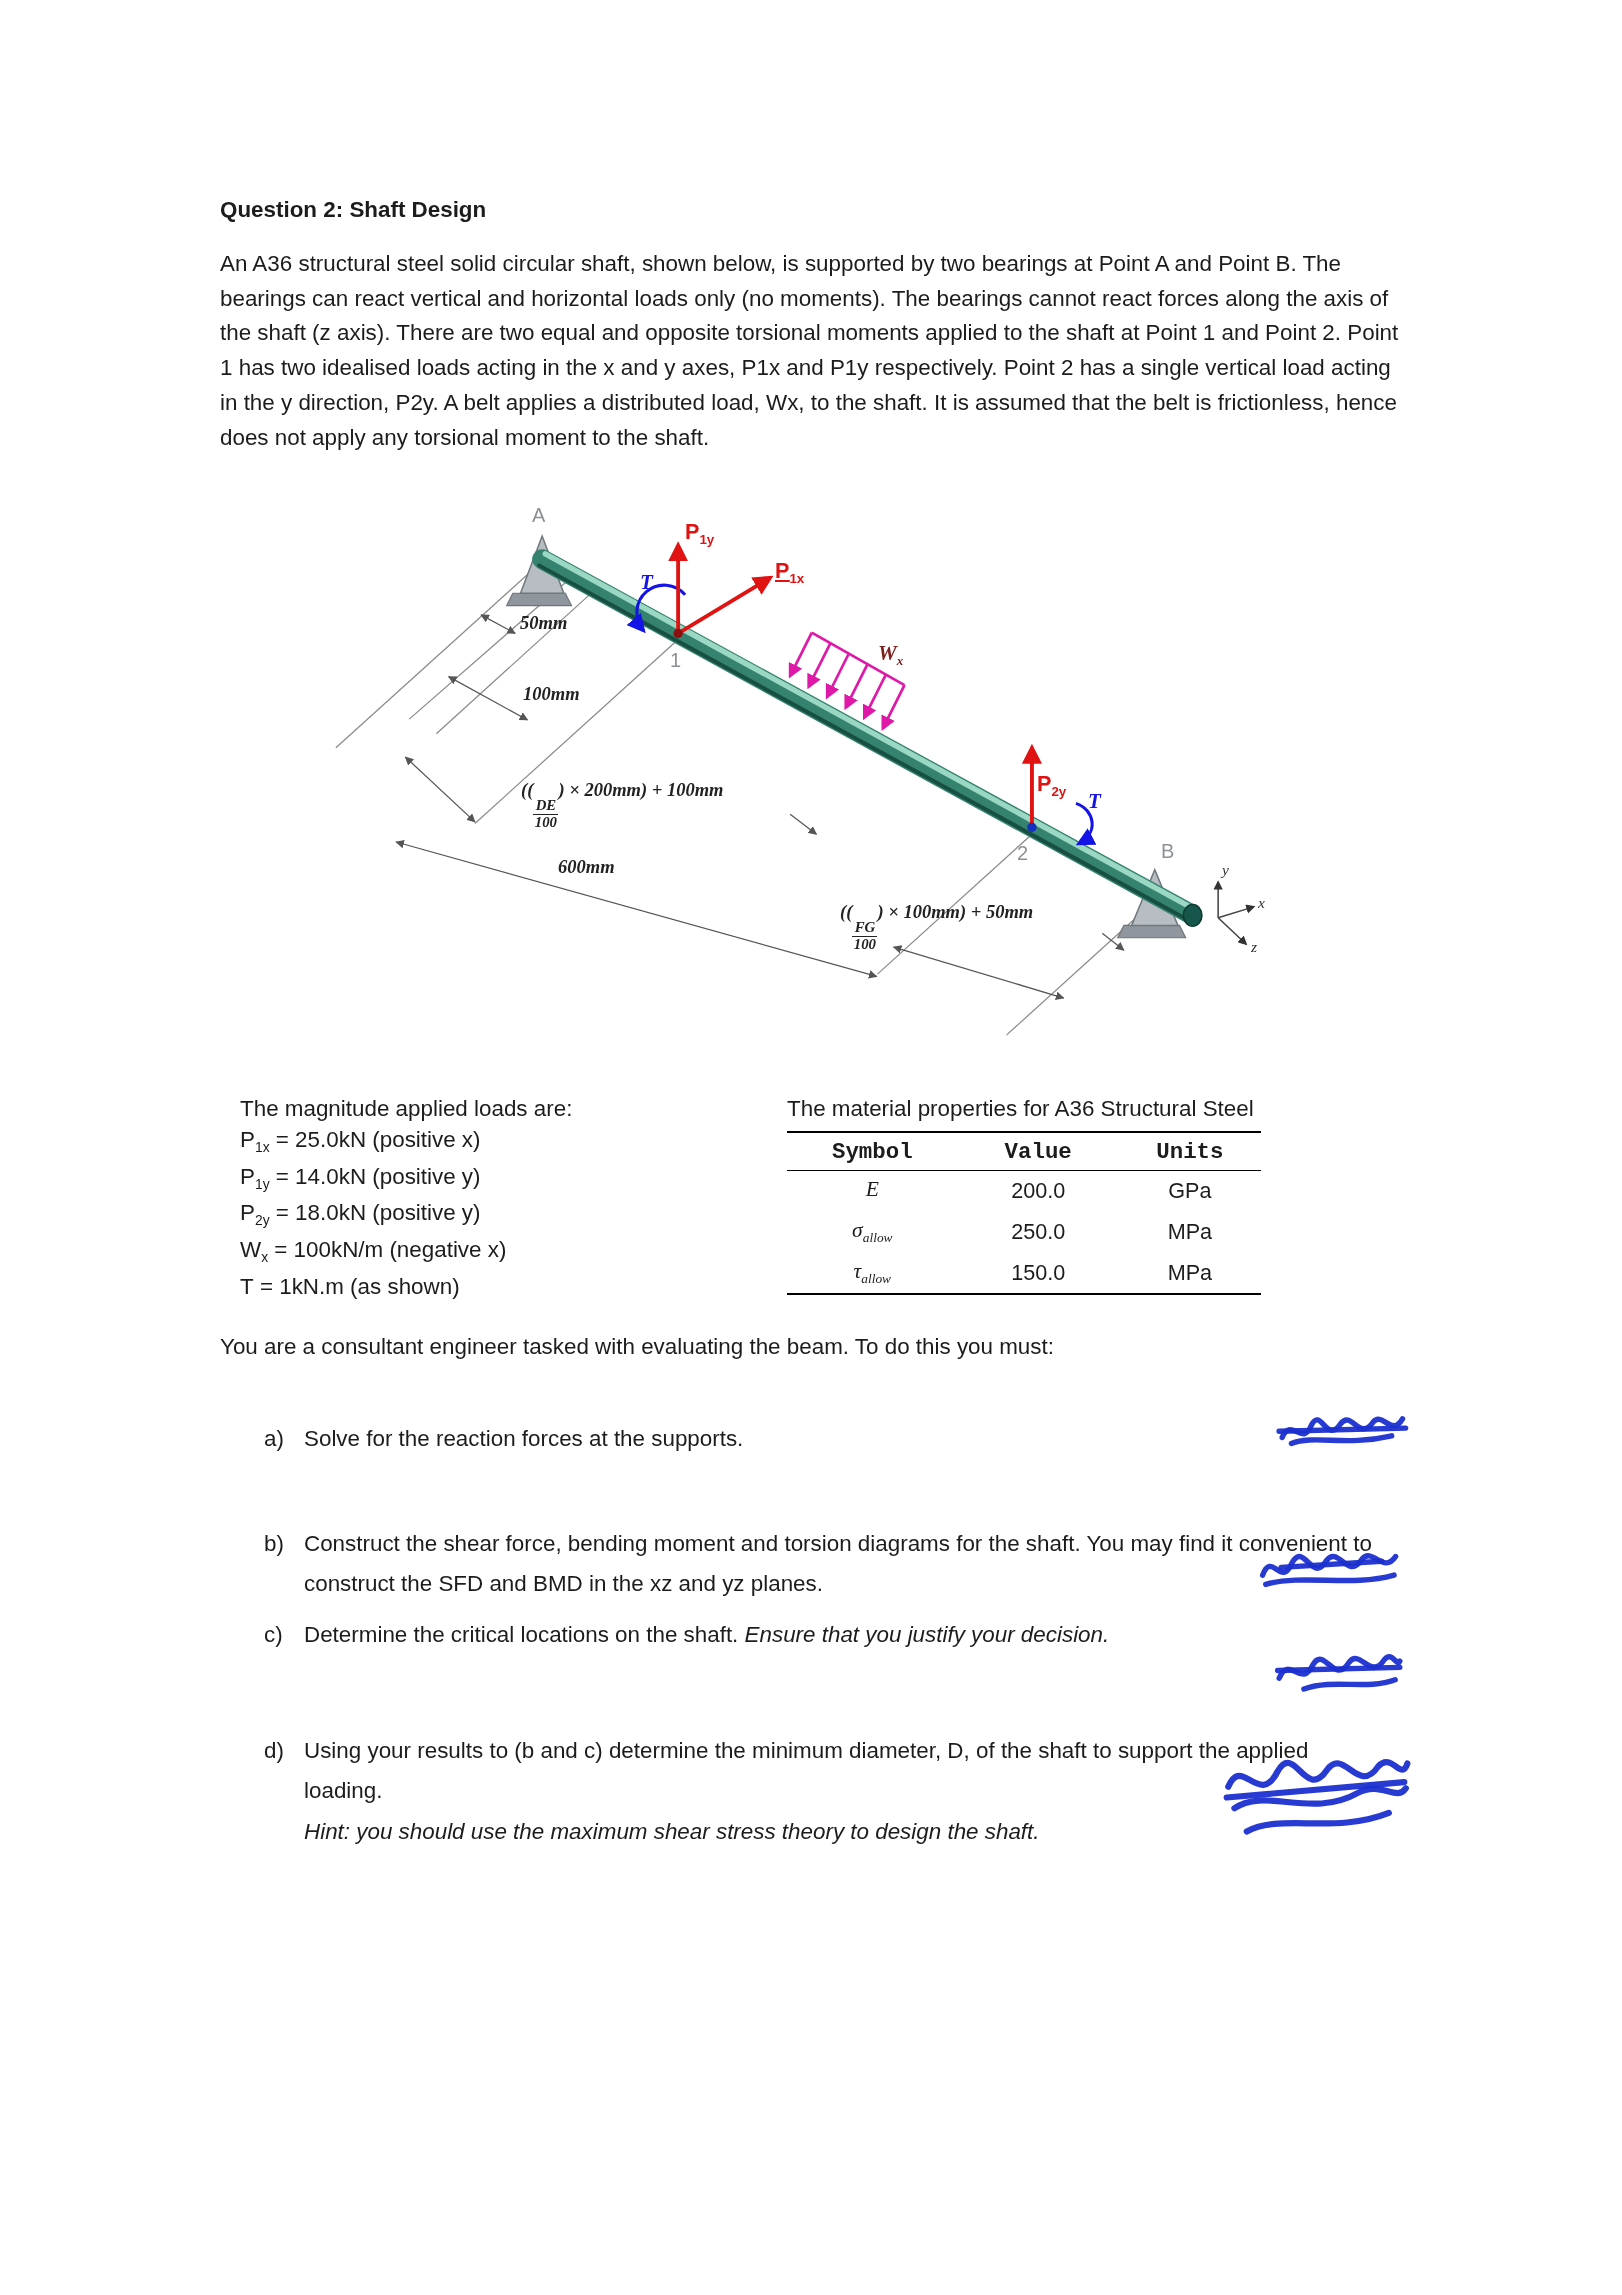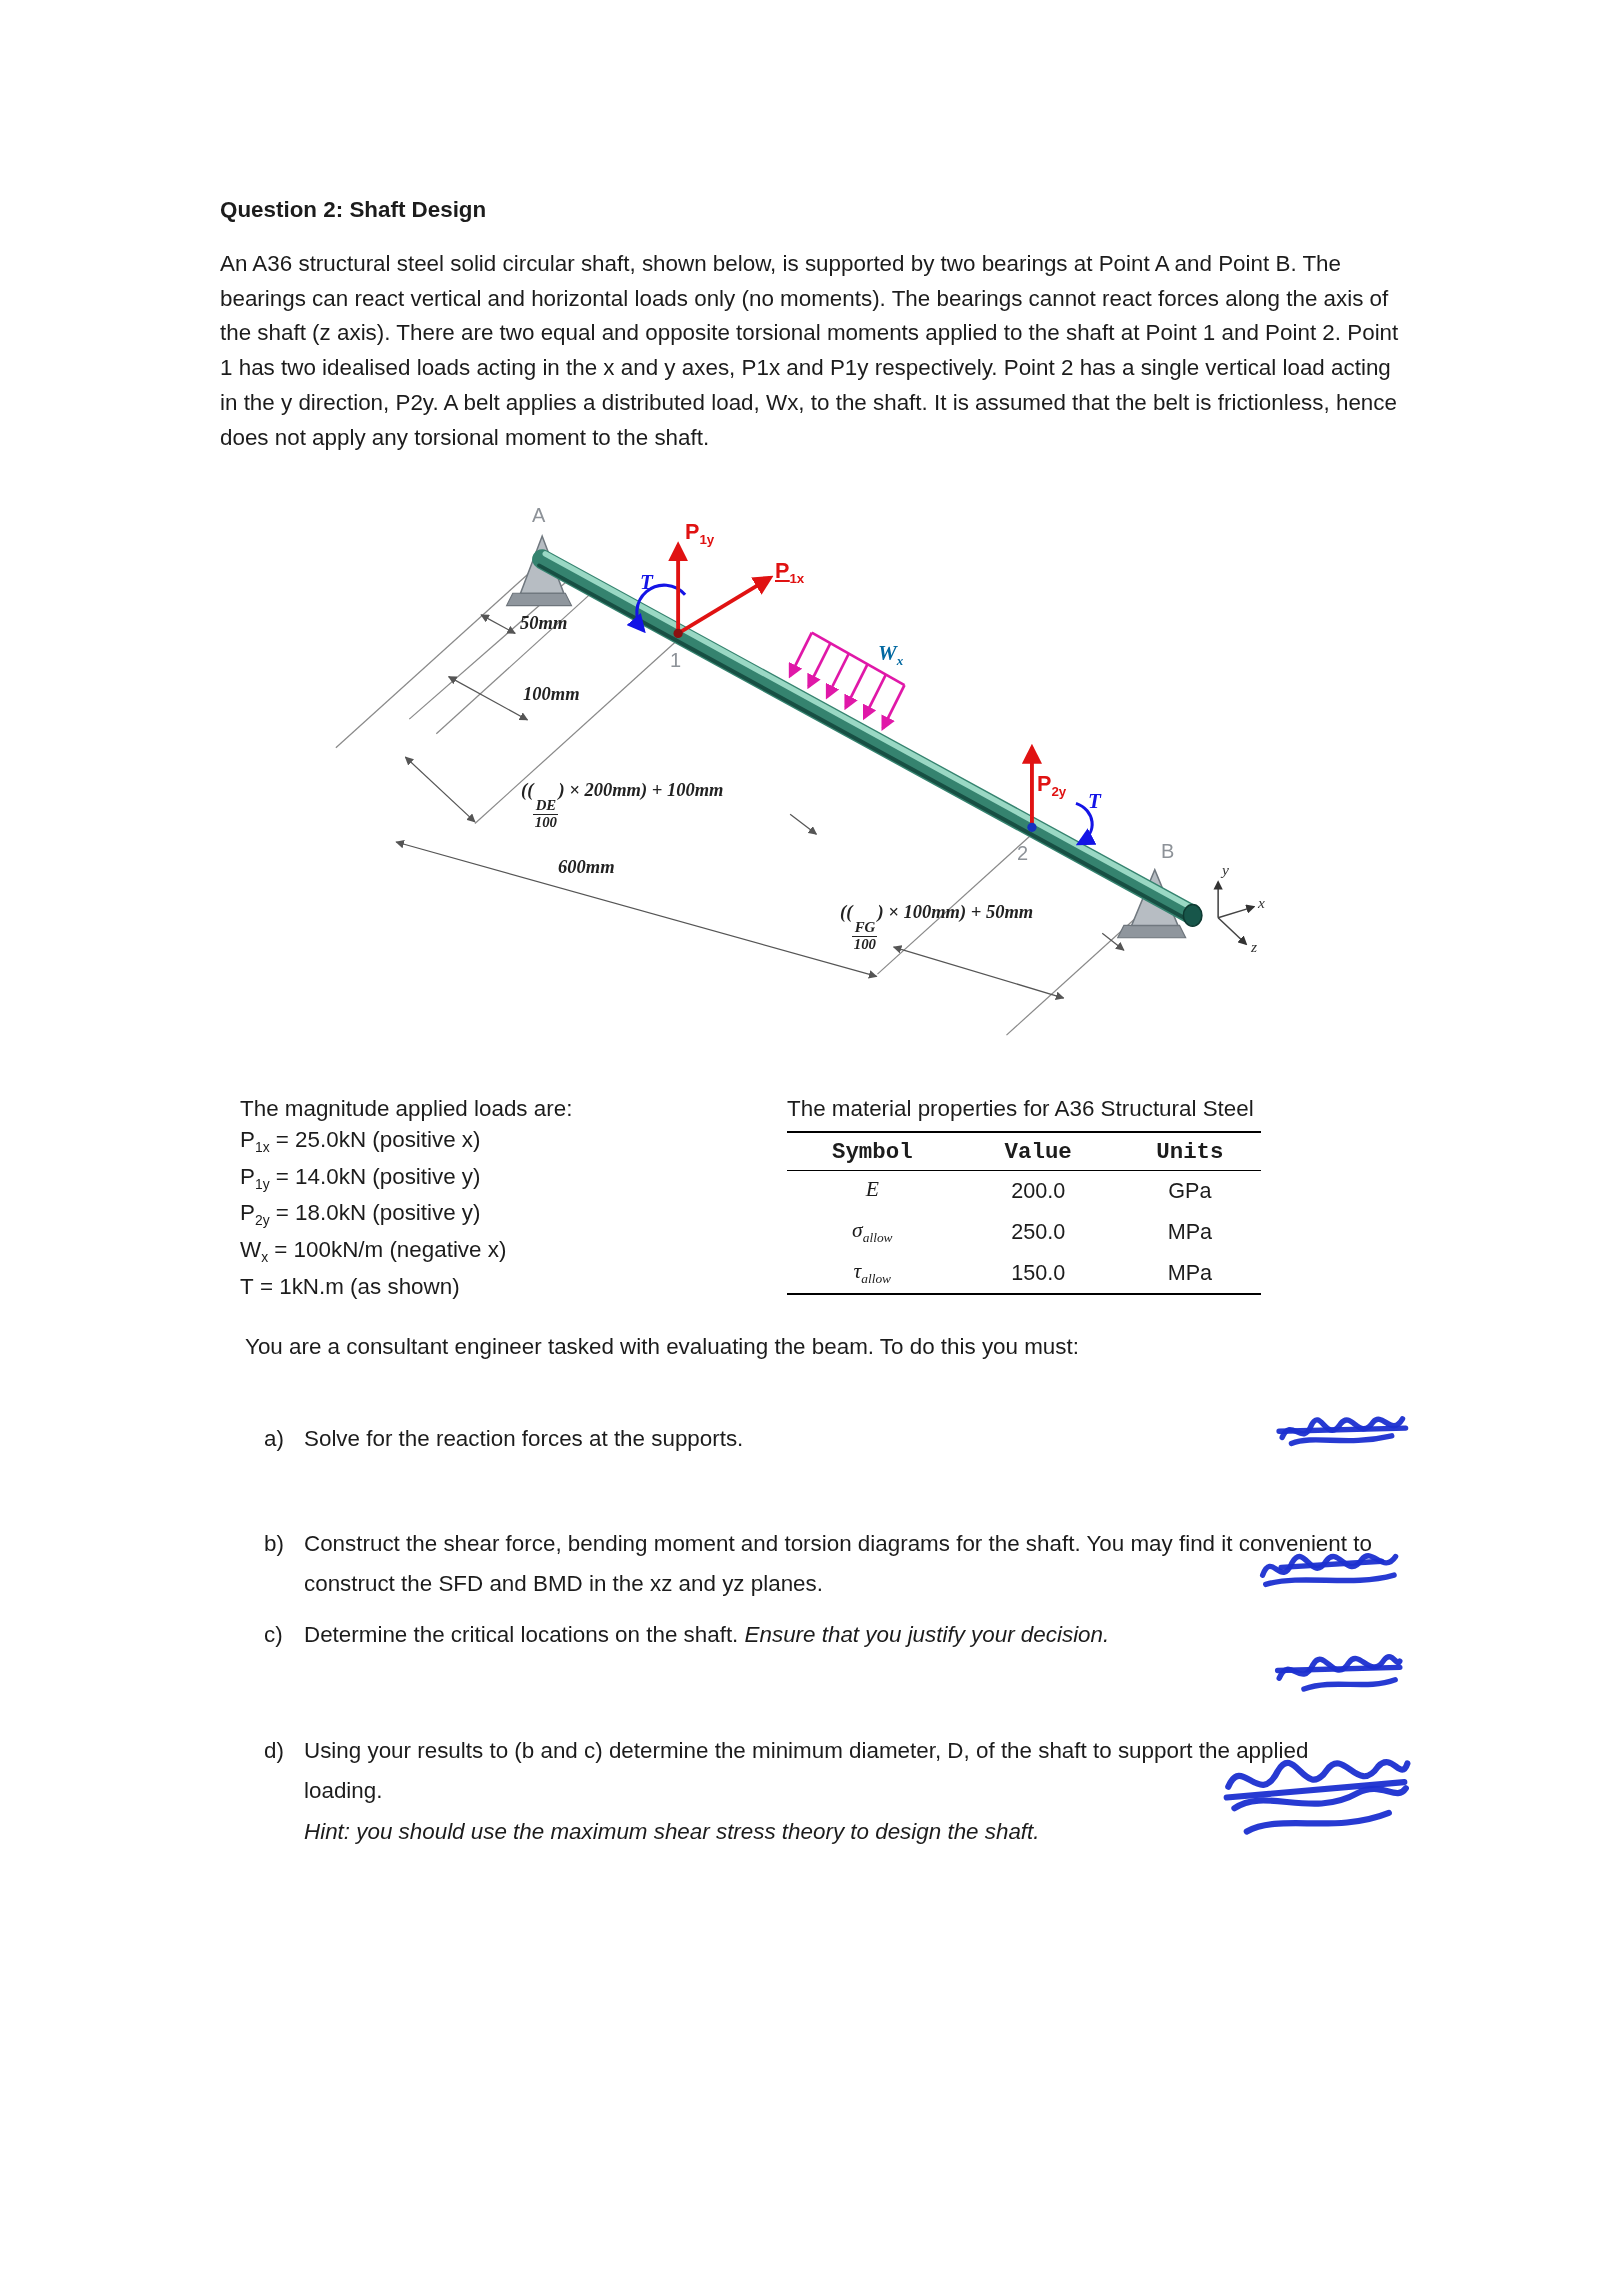--- a/index.html
+++ b/index.html
@@ -20,21 +20,21 @@
   .diagram svg { position: absolute; left: 0; top: 0; }
   .dlabel {
     position: absolute; font-family: "Liberation Serif", serif;
     font-style: italic; font-weight: bold; font-size: 18.5px; color: #222;
     white-space: nowrap;
   }
   .dlabel sub, .plabel sub, .wlabel sub { font-size: 0.62em; }
   .plabel { position: absolute; font-weight: bold; font-size: 21.6px; color: #e01212; white-space: nowrap; }
   .tlabel { position: absolute; font-weight: bold; font-style: italic; font-size: 21px; color: #1414e6; font-family: "Liberation Serif", serif; }
   .ptlabel { position: absolute; font-size: 20px; color: #8d9298; }
-  .wlabel { position: absolute; font-family: "Liberation Serif", serif; font-style: italic; font-weight: bold; font-size: 21px; color: #0369a1; }
+  .wlabel { position: absolute; font-family: "Liberation Serif", serif; font-style: italic; font-weight: bold; font-size: 21px; color: #7f1d1d; }
   .axlabel { position: absolute; font-family: "Liberation Serif", serif; font-style: italic; font-size: 15.5px; color: #333; }
   .frac { display: inline-flex; flex-direction: column; align-items: center; vertical-align: -0.95em; line-height: 1.08; font-size: 0.8em; }
   .frac .fnum { border-bottom: 1.5px solid #222; padding: 0 2.3px; }
 
   
   .loads-heading { font-size: 22.4px; }
   .loads-line { font-size: 22.4px; line-height: 1.6; }
   .loads-line sub { font-size: 0.62em; }
   .mat-heading { font-size: 22.4px; }
   .mat-table { border-collapse: collapse; width: 474px; margin-top: 9.3px; }
@@ -221,21 +221,21 @@
         </tr>
         <tr class="last">
           <td class="sym-cell"><span>τ</span><sub>allow</sub></td>
           <td>150.0</td>
           <td>MPa</td>
         </tr>
       </tbody>
     </table>
   </div>
 
-  <div class="abs body-text" style="left:220px; top:1330px; width:1190px;margin-left:25px;">You are a consultant engineer tasked with evaluating the beam. To do this you must:</div>
+  <div class="abs body-text" style="left:220px; top:1330px; width:1190px;">You are a consultant engineer tasked with evaluating the beam. To do this you must:</div>
 
   <div class="qitem" style="left:264px; top:1419px; width:1143px;">
     <span class="qlabel">a)</span>
     <span class="qbody">Solve for the reaction forces at the supports.</span>
   </div>
 
   <div class="qitem" style="left:264px; top:1524px; width:1159px;">
     <span class="qlabel">b)</span>
     <span class="qbody">Construct the shear force, bending moment and torsion diagrams for the shaft.  You may find it convenient to construct the SFD and BMD in the xz and yz planes.</span>
   </div>

